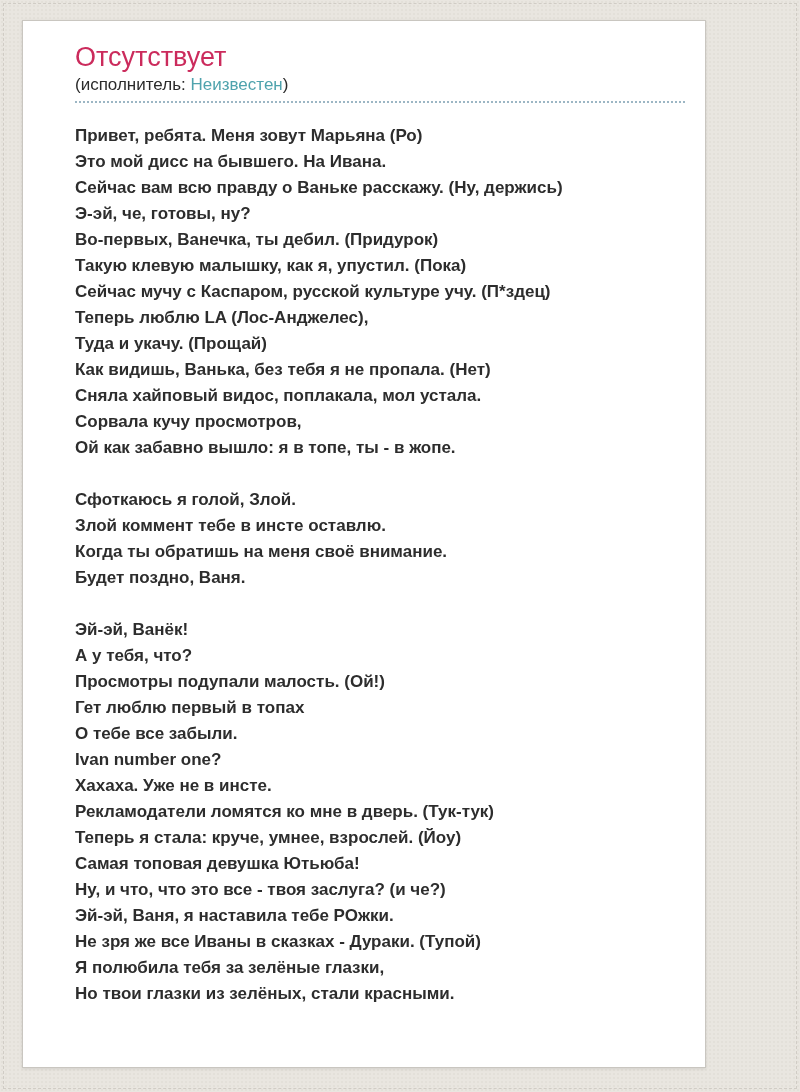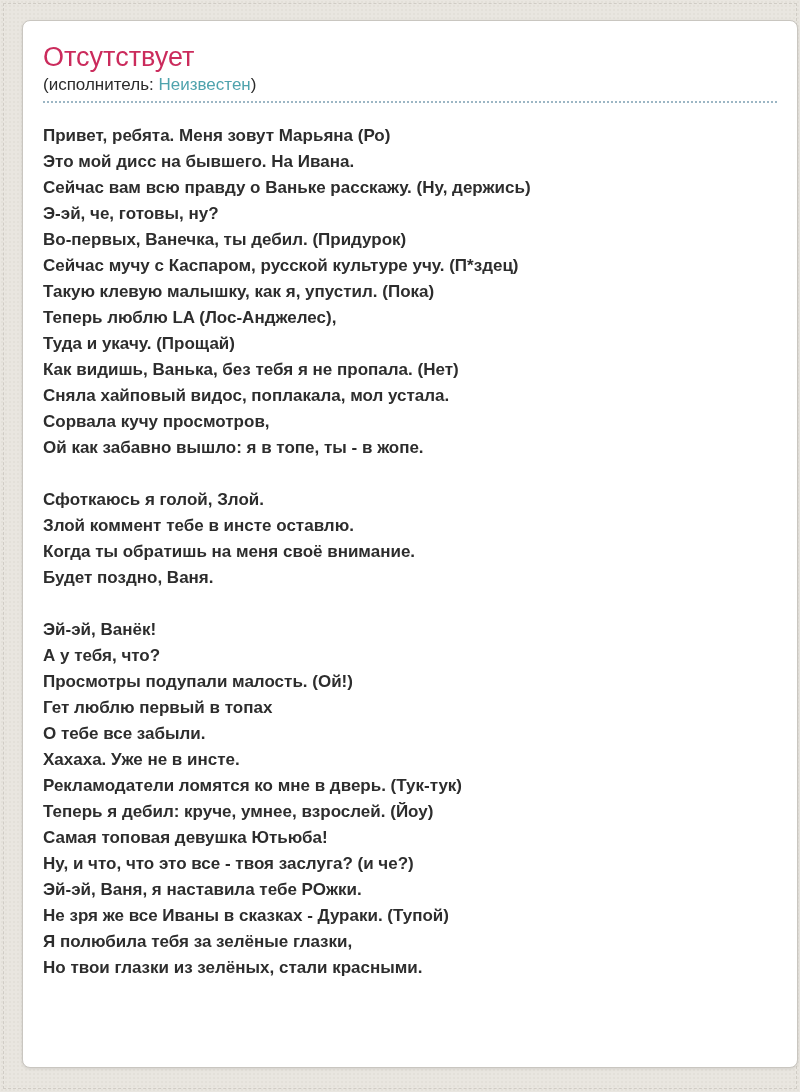--- a/index.html
+++ b/index.html
@@ -15,26 +15,27 @@
   .page-frame {
     position: absolute;
     inset: 3px;
     border: 1px dashed #d0ccc5;
     pointer-events: none;
   }
   .card {
     position: absolute;
     left: 22px;
     top: 20px;
-    width: 776px;
+    width: 684px;
     height: 1048px;
     background: #ffffff;
     border: 1px solid #c9c6c0;
-    border-radius: 8px;
+    border-radius: 0;
     box-shadow: 0 1px 3px rgba(0,0,0,0.10);
+    padding-left: 32px;
   }
   .card-header {
     margin: 20px 20px 0 20px;
     padding-bottom: 5px;
     border-bottom: 2px dotted #9cb6c4;
   }
   .song-title {
     font-size: 27px;
     line-height: 32px;
     font-weight: normal;
@@ -74,42 +75,43 @@
       <span>(исполнитель: </span><a class="artist-link">Неизвестен</a><span>)</span>
     </div>
   </div>
 
   <div class="lyrics">
       <div class="lyric-line">Привет, ребята. Меня зовут Марьяна (Ро)</div>
       <div class="lyric-line">Это мой дисс на бывшего. На Ивана.</div>
       <div class="lyric-line">Сейчас вам всю правду о Ваньке расскажу. (Ну, держись)</div>
       <div class="lyric-line">Э-эй, че, готовы, ну?</div>
       <div class="lyric-line">Во-первых, Ванечка, ты дебил. (Придурок)</div>
+      <div class="lyric-line">Такую клевую малышку, как я, упустил. (Пока)</div>
       <div class="lyric-line">Сейчас мучу с Каспаром, русской культуре учу. (П*здец)</div>
-      <div class="lyric-line">Такую клевую малышку, как я, упустил. (Пока)</div>
       <div class="lyric-line">Теперь люблю LA (Лос-Анджелес),</div>
       <div class="lyric-line">Туда и укачу. (Прощай)</div>
       <div class="lyric-line">Как видишь, Ванька, без тебя я не пропала. (Нет)</div>
       <div class="lyric-line">Сняла хайповый видос, поплакала, мол устала.</div>
       <div class="lyric-line">Сорвала кучу просмотров,</div>
       <div class="lyric-line">Ой как забавно вышло: я в топе, ты - в жопе.</div>
       <div class="lyric-line">&nbsp;</div>
       <div class="lyric-line">Сфоткаюсь я голой, Злой.</div>
       <div class="lyric-line">Злой коммент тебе в инсте оставлю.</div>
       <div class="lyric-line">Когда ты обратишь на меня своё внимание.</div>
       <div class="lyric-line">Будет поздно, Ваня.</div>
       <div class="lyric-line">&nbsp;</div>
       <div class="lyric-line">Эй-эй, Ванёк!</div>
       <div class="lyric-line">А у тебя, что?</div>
       <div class="lyric-line">Просмотры подупали малость. (Ой!)</div>
       <div class="lyric-line">Гет люблю первый в топах</div>
       <div class="lyric-line">О тебе все забыли.</div>
+      <div class="lyric-line">Ivan number one?</div>
       <div class="lyric-line">Хахаха. Уже не в инсте.</div>
       <div class="lyric-line">Рекламодатели ломятся ко мне в дверь. (Тук-тук)</div>
-      <div class="lyric-line">Теперь я дебил: круче, умнее, взрослей. (Йоу)</div>
+      <div class="lyric-line">Теперь я стала: круче, умнее, взрослей. (Йоу)</div>
       <div class="lyric-line">Самая топовая девушка Ютьюба!</div>
       <div class="lyric-line">Ну, и что, что это все - твоя заслуга? (и че?)</div>
       <div class="lyric-line">Эй-эй, Ваня, я наставила тебе РОжки.</div>
       <div class="lyric-line">Не зря же все Иваны в сказках - Дураки. (Тупой)</div>
       <div class="lyric-line">Я полюбила тебя за зелёные глазки,</div>
       <div class="lyric-line">Но твои глазки из зелёных, стали красными.</div>
     </div>
 </div>
 
 </body></html>

